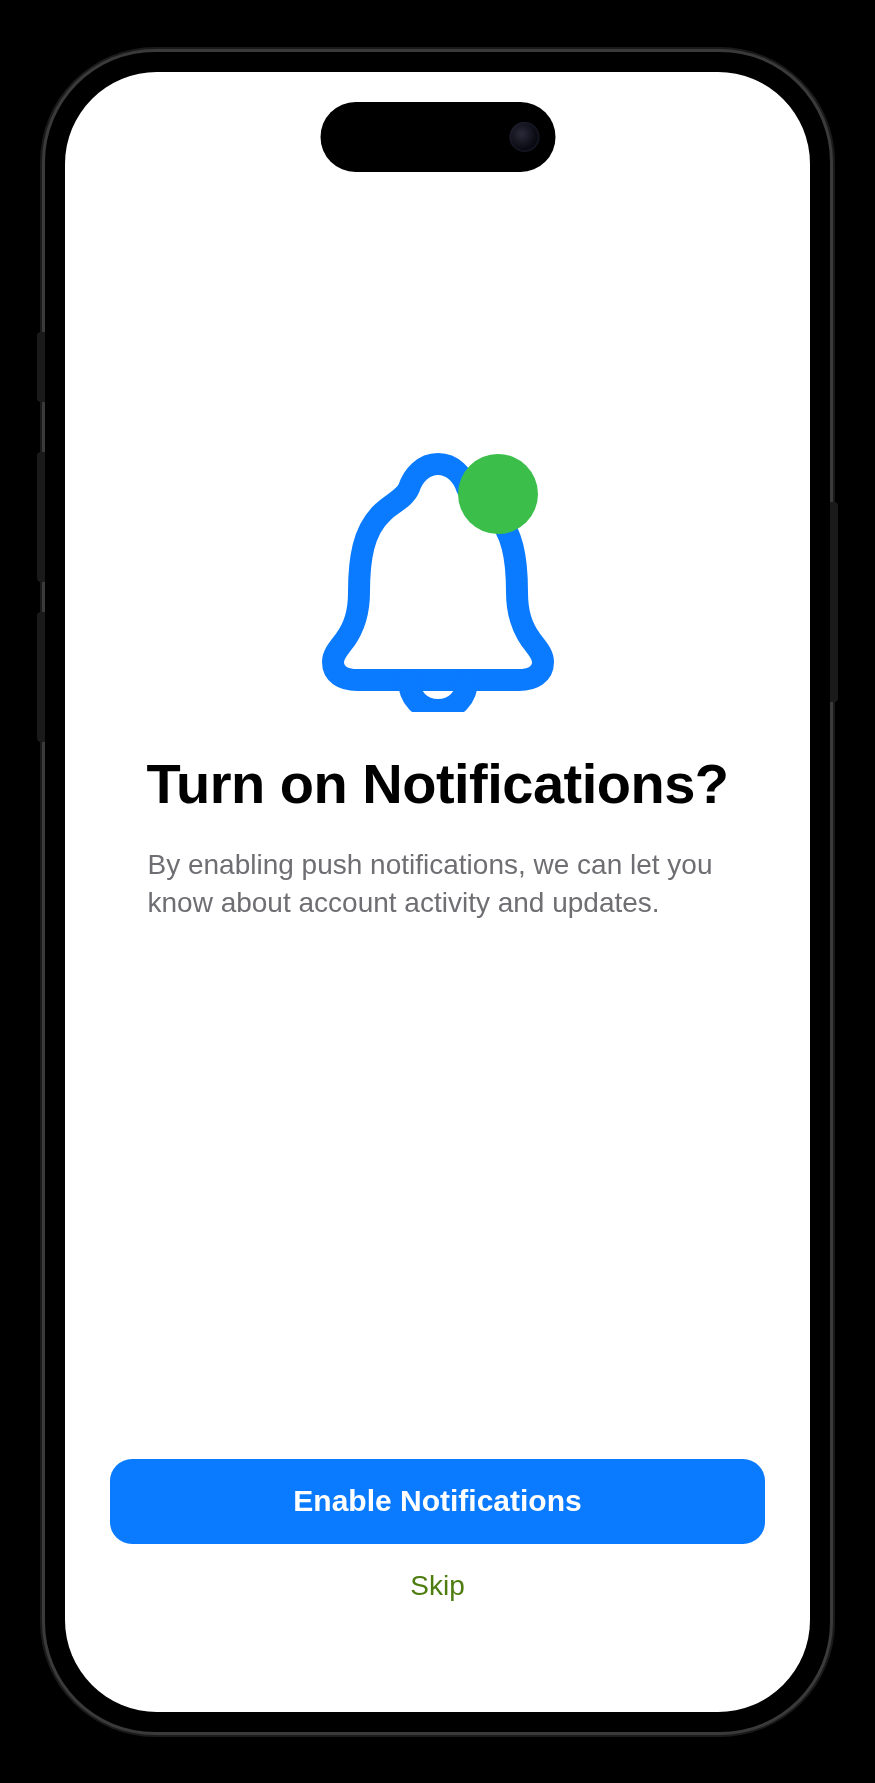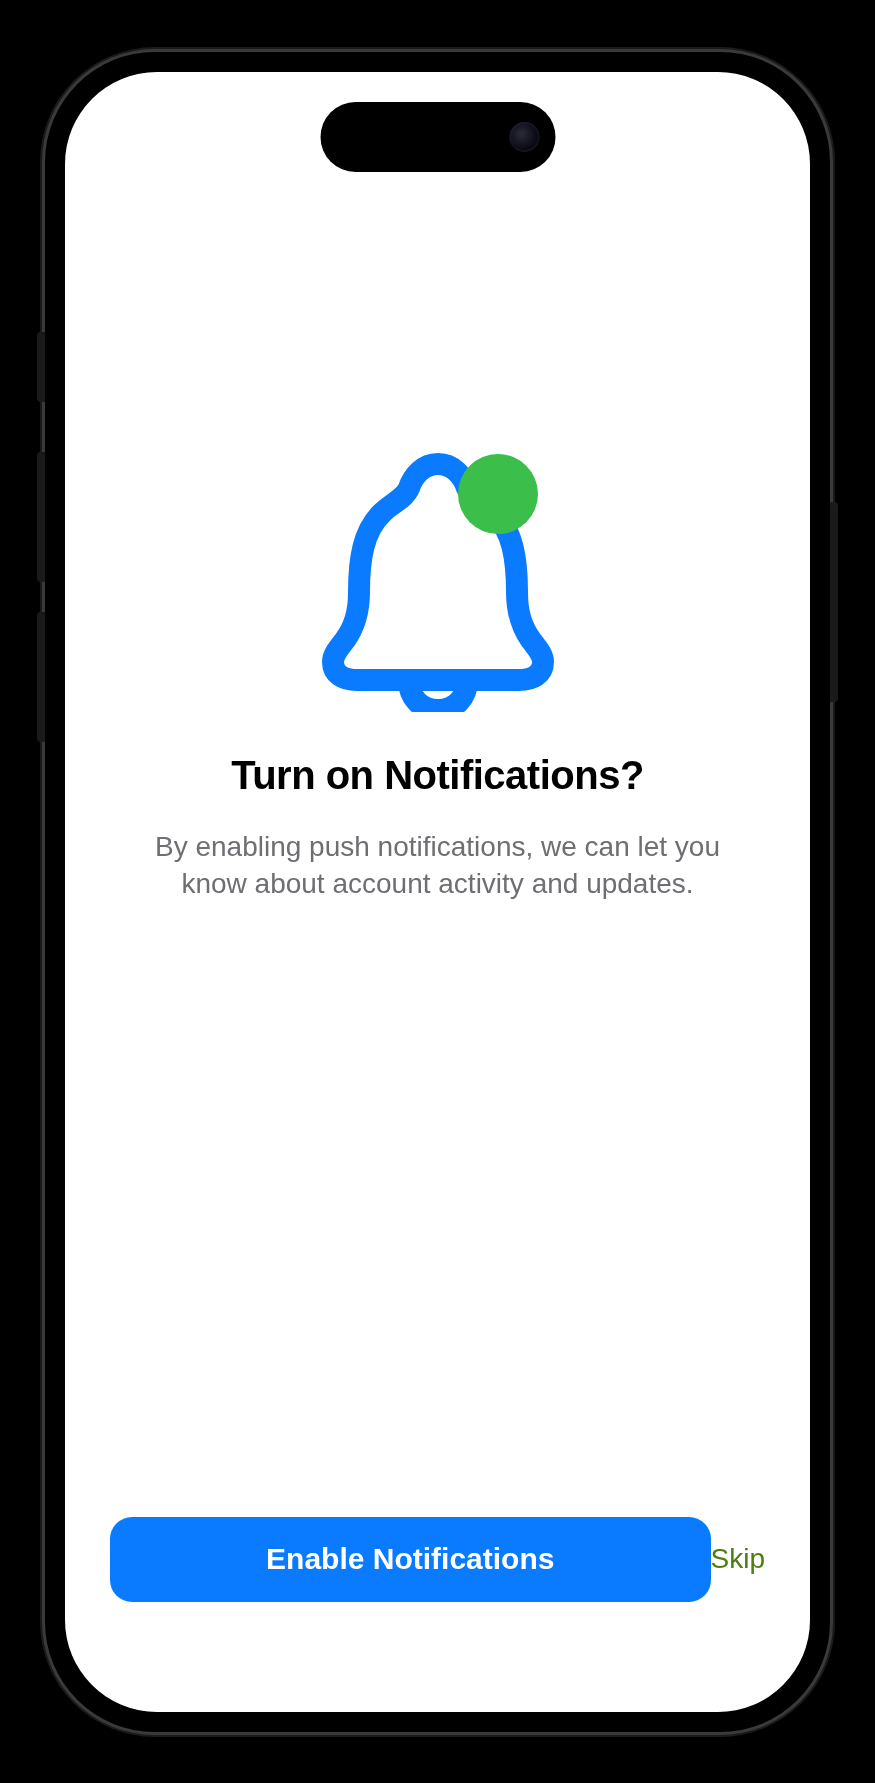--- a/index.html
+++ b/index.html
@@ -66,41 +66,41 @@
       padding: 0 40px;
       padding-top: 380px;
     }
     .bell-wrap {
       width: 250px;
       height: 260px;
       position: relative;
       margin-bottom: 40px;
     }
     .title {
-      font-size: 40px;
+      font-size: 56px;
       font-weight: 700;
       color: #000;
       text-align: center;
       line-height: 1.15;
       letter-spacing: -0.5px;
       margin-bottom: 30px;
     }
     .subtitle {
       font-size: 28px;
       font-weight: 400;
       color: #6e6e73;
-      text-align: center;
       line-height: 1.35;
       max-width: 580px;
     }
     .bottom-actions {
       padding: 0 45px 110px 45px;
       display: flex;
-      flex-direction: row;
+      flex-direction: column;
       align-items: center;
+      gap: 26px;
     }
     .primary-btn {
       width: 100%;
       height: 85px;
       background: #0a7aff;
       color: #fff;
       border: none;
       border-radius: 22px;
       font-size: 30px;
       font-weight: 600;

